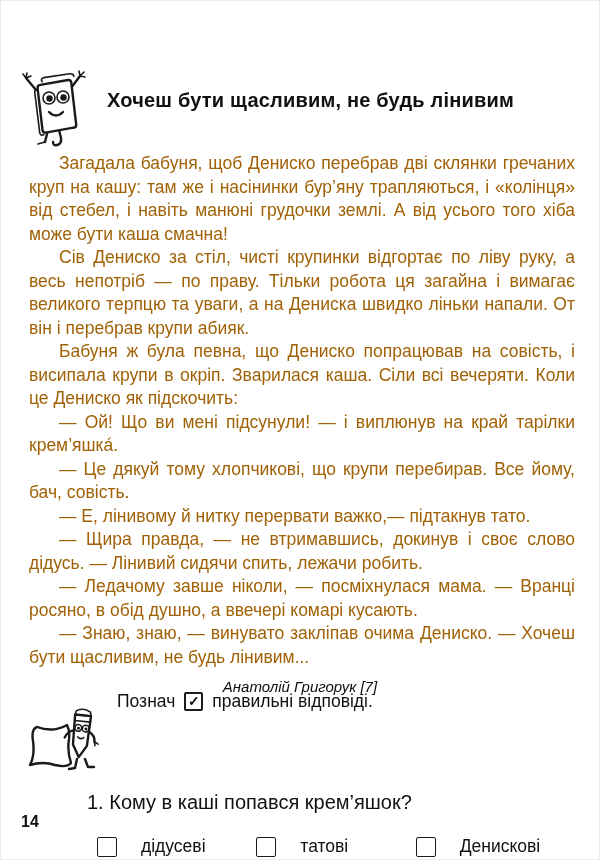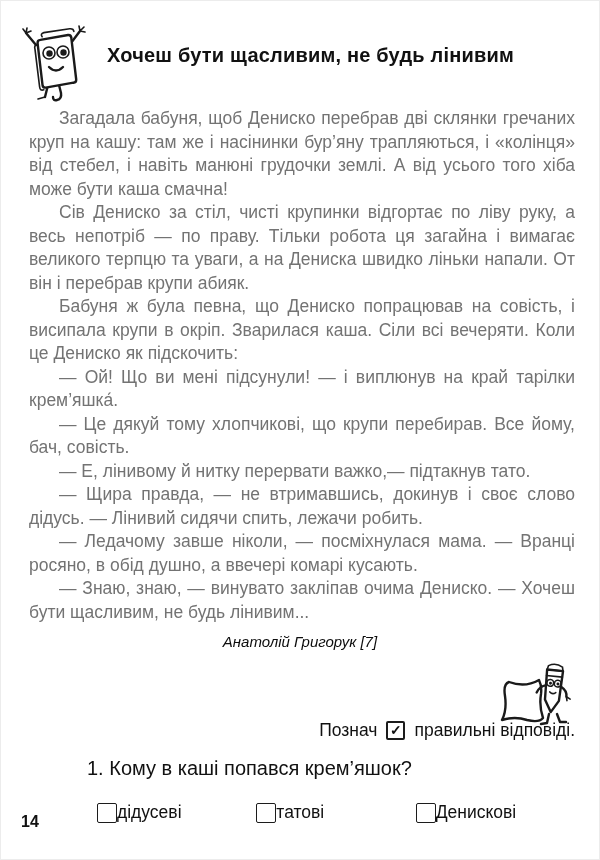--- a/index.html
+++ b/index.html
@@ -15,54 +15,54 @@
     width:600px; height:860px;
     background:#fff;
     border:1px solid #ececec;
     position:relative;
   }
   
   .header {
     display:flex;
     align-items:center;
     padding:18px 18px 0 20px;
+    margin-top:45px;
   }
   .mascot-book { width:66px; height:86px; flex:none; }
   .title {
     flex:1;
     text-align:center;
     font-weight:bold;
     font-size:20px;
     letter-spacing:0.2px;
     padding:0 55px 14px 8px;
     line-height:1.2;
   }
   
   .story { padding:2px 24px 0 28px; }
   .story p {
     font-size:17.5px;
     line-height:23.5px;
     text-align:justify;
     text-indent:30px;
-    color:#737373;
+    color:#a16207;
   }
   .author {
     text-align:center;
     font-style:italic;
     font-size:15px;
     margin-top:9px;
     padding-right:4px;
     color:#0d0d0d;
   }
   
   .task { padding:6px 24px 0 26px; }
   .task-head {
     display:flex;
-    align-items:flex-end;
-    flex-direction:column;
+    align-items:flex-start;
   }
   .mascot-pencil { width:76px; height:74px; flex:none; }
   .instruction {
     display:flex;
     align-items:center;
     gap:9px;
     font-size:17.5px;
     margin-left:14px;
     margin-top:-10px;
   }
@@ -82,21 +82,21 @@
     font-size:20px;
     margin:16px 0 0 60px;
   }
   .options {
     display:flex;
     margin:22px 0 0 70px;
   }
   .option {
     display:flex;
     align-items:center;
-    gap:0;
+    gap:24px;
     width:170px;
     font-size:17.5px;
     cursor:pointer;
   }
   .checkbox {
     width:20px; height:20px;
     border:1.8px solid #1c1c1c;
     border-radius:2px;
     background:#fff;
     flex:none;

